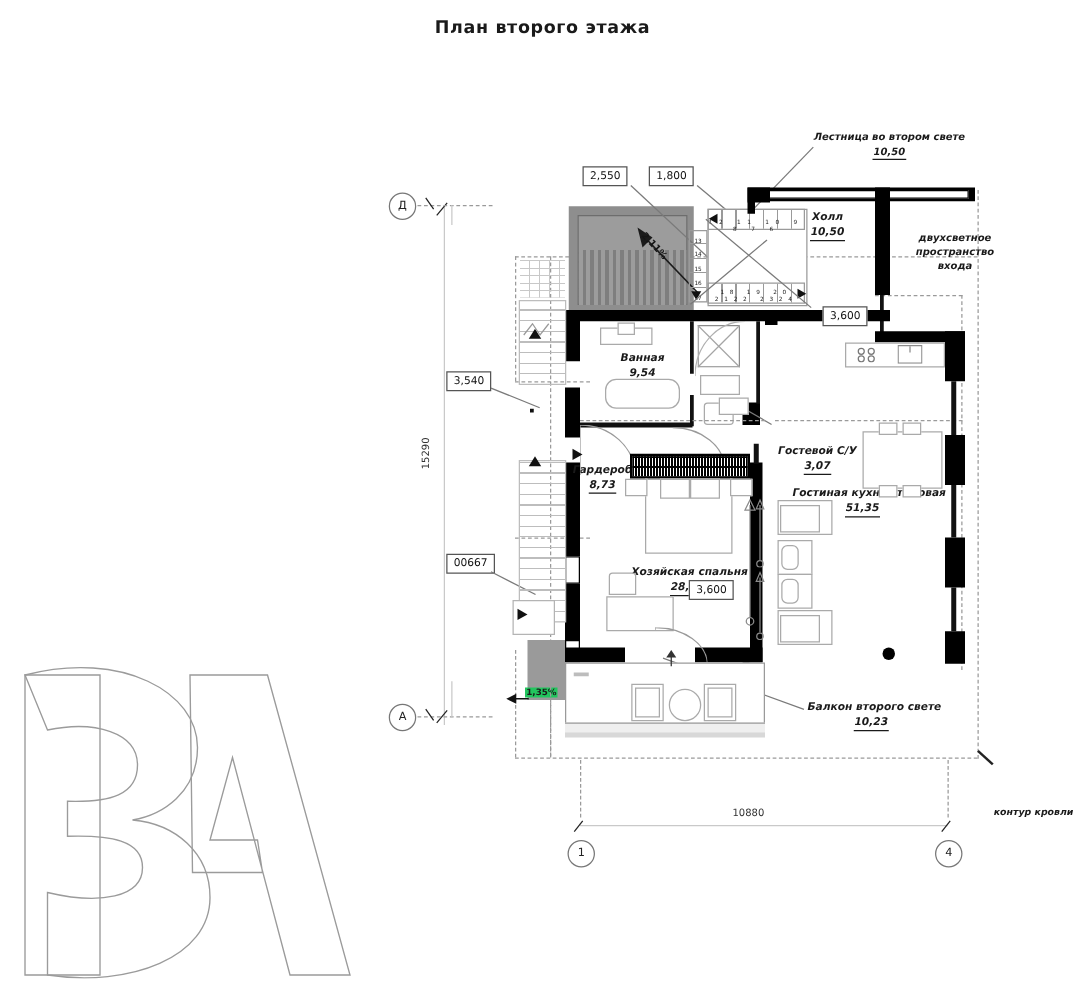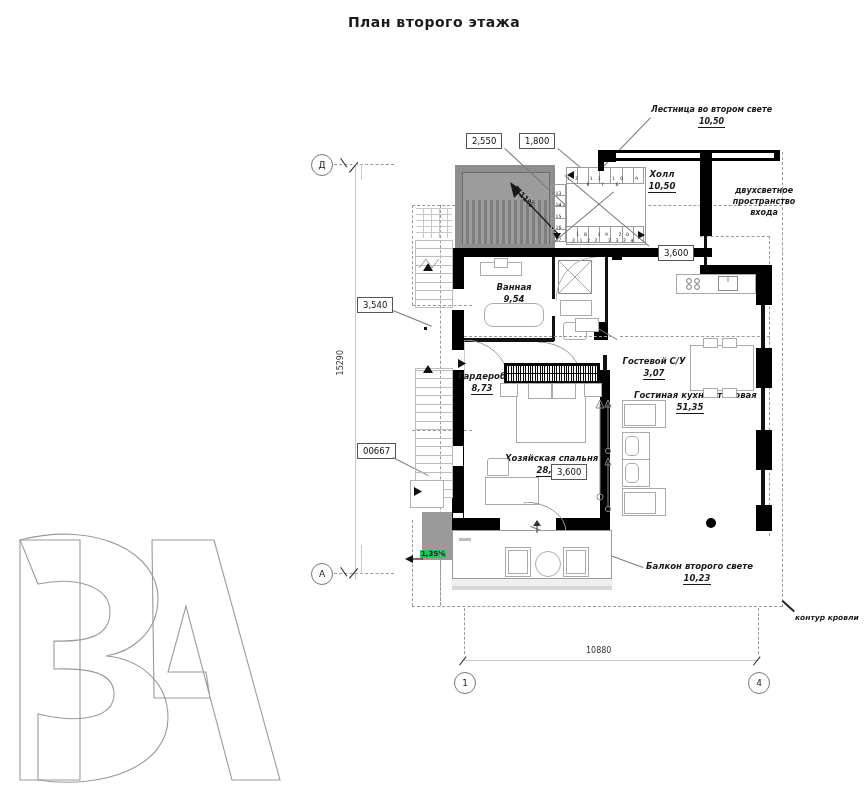--- a/index.html
+++ b/index.html
@@ -81,21 +81,21 @@
 <div class="abs dash-v" style="left:782px;top:152px;height:455px;"></div>
 <div class="abs dash-h" style="left:412px;top:606px;width:370px;"></div>
 <div class="abs dash-v" style="left:412px;top:520px;height:86px;"></div>
 <div class="abs dash-v" style="left:769px;top:236px;height:300px;"></div>
 <div class="abs dash-h" style="left:700px;top:236px;width:70px;"></div>
 <div class="abs dash-h" style="left:620px;top:336px;width:150px;"></div>
 <div class="abs dash-h" style="left:412px;top:305px;width:60px;"></div>
 <div class="abs dash-h" style="left:412px;top:430px;width:60px;"></div>
 <div class="abs dash-v" style="left:440px;top:205px;height:400px;"></div>
 
-<div class="abs note" style="left:795px;top:612px;text-align:center;font-size:7.5px;">контур кровли</div>
+<div class="abs note" style="left:795px;top:644px;text-align:center;font-size:7.5px;">контур кровли</div>
 <div class="abs tick" style="left:783px;top:600px;width:16px;transform:rotate(42deg);height:1.6px;"></div>
 
 <div class="abs roofgray" style="left:455px;top:165px;width:100px;height:85px;"></div>
 <div class="abs roofgray2" style="left:462px;top:172px;width:88px;height:72px;border:1px solid #6d6d6d;box-sizing:border-box;"></div>
 
 <div class="abs" style="left:463px;top:200px;width:86px;height:44px;
      background:repeating-linear-gradient(90deg,#9c9c9c 0 3px,#7e7e7e 3px 6px),
                 repeating-linear-gradient(0deg,transparent 0 6px,#6e6e6e 6px 7px);"></div>
 
 <svg class="abs" style="left:500px;top:178px;" width="70" height="62">

